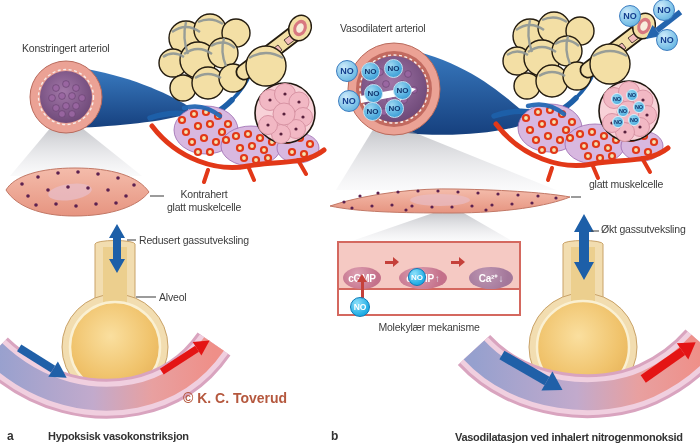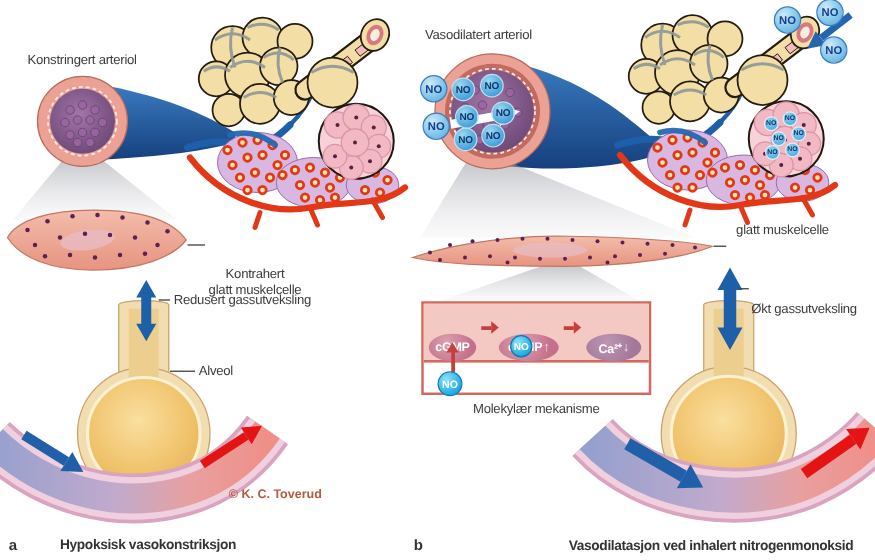--- a/index.html
+++ b/index.html
@@ -5,21 +5,21 @@
   html,body{margin:0;padding:0;}
   body{width:700px;height:448px;position:relative;overflow:hidden;background:#ffffff;
        font-family:"Liberation Sans",sans-serif;}
   svg.art{position:absolute;left:0;top:0;z-index:1;}
   .lbl{position:absolute;z-index:4;font-size:10.5px;font-weight:normal;color:#3c3c3c;
        letter-spacing:-0.2px;line-height:1.25;white-space:nowrap;}
   .lbl.center{text-align:center;white-space:normal;}
   .caption{position:absolute;z-index:4;font-size:11px;font-weight:bold;color:#333;
        letter-spacing:-0.3px;white-space:nowrap;}
   .marker{position:absolute;z-index:4;font-size:12px;font-weight:bold;color:#333;}
-  .credit{position:absolute;z-index:4;font-size:10px;font-weight:bold;color:#b5583e;letter-spacing:0;}
+  .credit{position:absolute;z-index:4;font-size:14px;font-weight:bold;color:#b5583e;letter-spacing:0;}
   
   .no-chip{position:absolute;z-index:3;border-radius:50%;display:flex;align-items:center;
        justify-content:center;font-weight:bold;box-sizing:border-box;}
   .no-lg{width:22px;height:22px;font-size:9px;color:#143f8f;border:1.5px solid #3a7cc0;
        background:radial-gradient(circle at 35% 30%, #cdeafa, #7cc2e8 62%, #54a6d8);}
   .no-md{width:19px;height:19px;font-size:8px;color:#10356e;border:1px solid #bfe2f2;
        background:radial-gradient(circle at 35% 30%, #9ed8f2, #4aa8dc 65%, #3c90c8);}
   .no-sm{width:12px;height:12px;font-size:5.5px;color:#10356e;border:1px solid #d8f0fa;
        background:radial-gradient(circle at 35% 30%, #90d4f0, #3ea4da);}
   .no-cyan{width:18px;height:18px;font-size:8px;color:#fff;border:1.5px solid #0c7ab8;
@@ -355,35 +355,35 @@
   <g stroke="#4a4a4a" stroke-width="1.1">
     <line x1="150" y1="196" x2="164" y2="196"></line>
     <line x1="127" y1="240" x2="136" y2="240"></line>
     <line x1="136" y1="297" x2="156" y2="297"></line>
     <line x1="571" y1="197" x2="581" y2="197"></line>
     <line x1="591" y1="231" x2="599" y2="231"></line>
   </g>
 </svg>
 
 <div class="lbl" style="left:22px;top:42px;">Konstringert arteriol</div>
-<div class="lbl center" style="left:158px;top:188px;width:92px;margin-top:25px;">
+<div class="lbl center" style="left:158px;top:188px;width:92px;">
   <div>Kontrahert</div>
   <div>glatt muskelcelle</div>
 </div>
 <div class="lbl" style="left:139px;top:234px;">Redusert gassutveksling</div>
 <div class="lbl" style="left:159px;top:291px;">Alveol</div>
 <div class="credit" style="left:183px;top:390px;">© K. C. Toverud</div>
 <div class="marker" style="left:7px;top:429px;">a</div>
 <div class="caption" style="left:48px;top:430px;">Hypoksisk vasokonstriksjon</div>
 
 <div class="lbl" style="left:340px;top:22px;">Vasodilatert arteriol</div>
 <div class="lbl center" style="left:576px;top:178px;width:100px;">
   <div>glatt muskelcelle</div>
 </div>
-<div class="lbl" style="left:601px;top:241px;">Økt gassutveksling</div>
+<div class="lbl" style="left:601px;top:223px;">Økt gassutveksling</div>
 <div class="lbl center" style="left:345px;top:321px;width:168px;">
   <div>Molekylær mekanisme</div>
 </div>
 <div class="marker" style="left:331px;top:429px;">b</div>
 <div class="caption" style="left:455px;top:431px;">Vasodilatasjon ved inhalert nitrogenmonoksid</div>
 
 <div class="mech-box">
   <div class="mech-top"></div>
   <div class="mech-ell ell-rose" style="left:4px;top:8px;width:38px;height:22px;">
     <span>cGMP</span>

